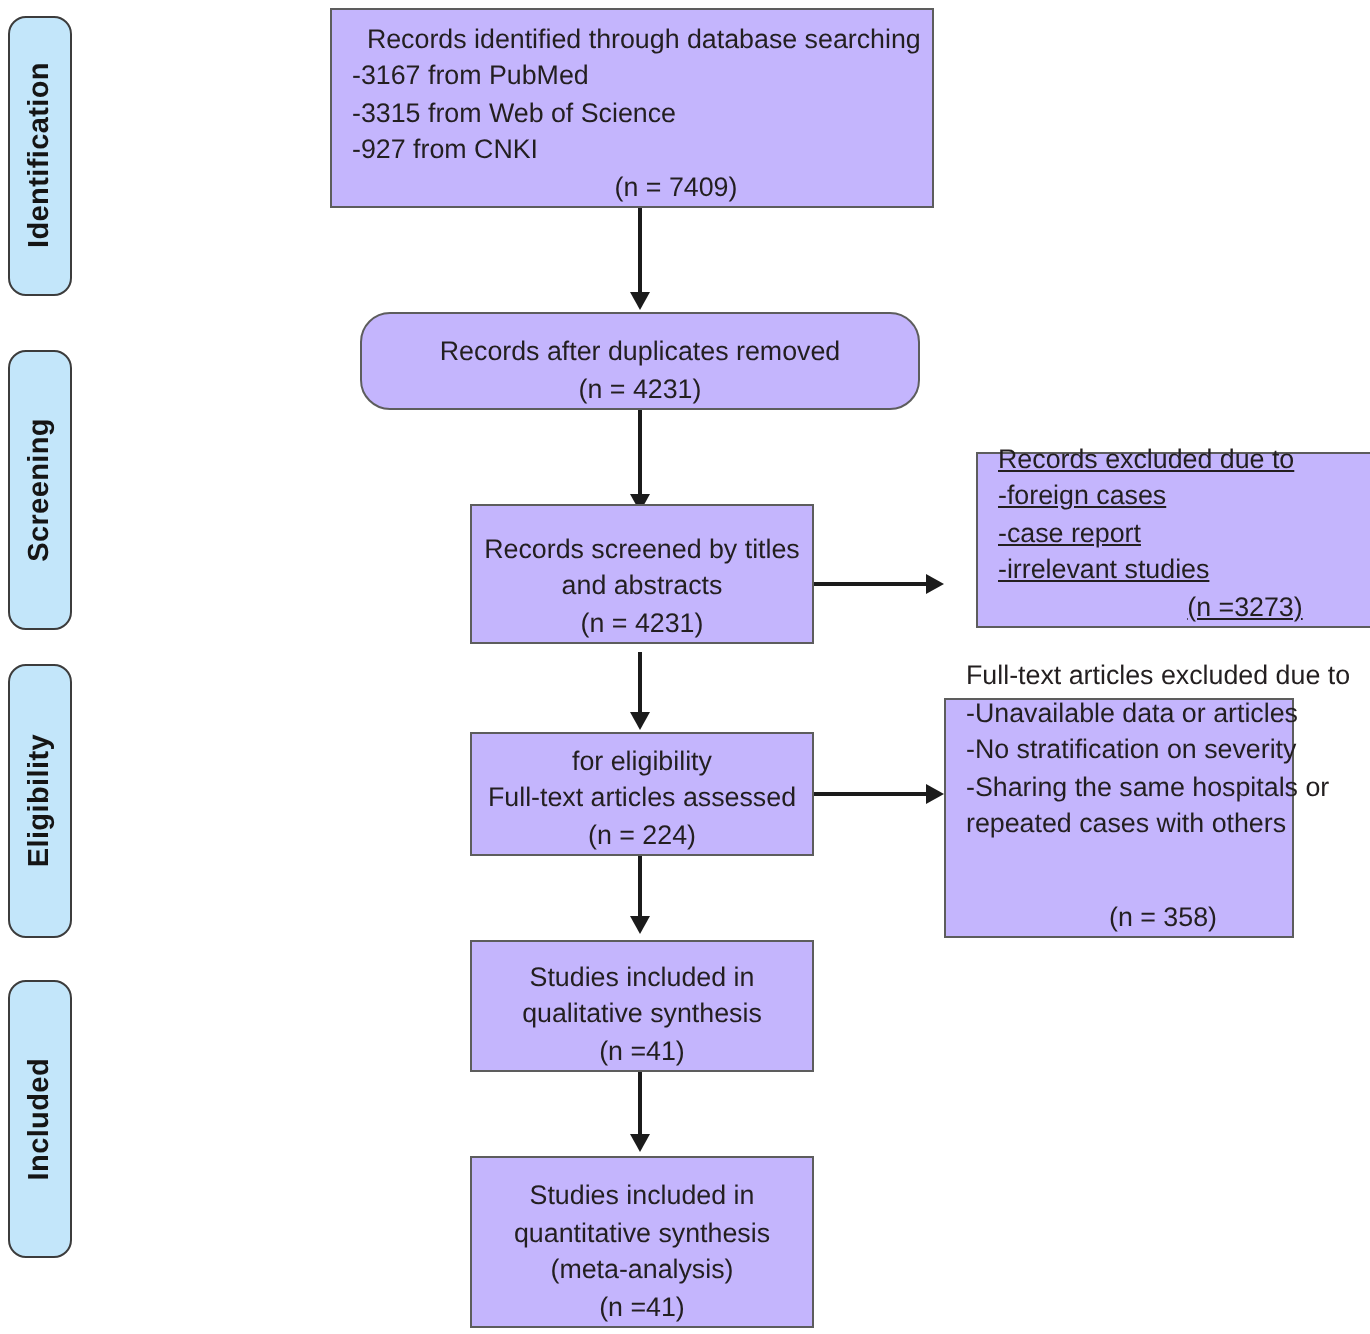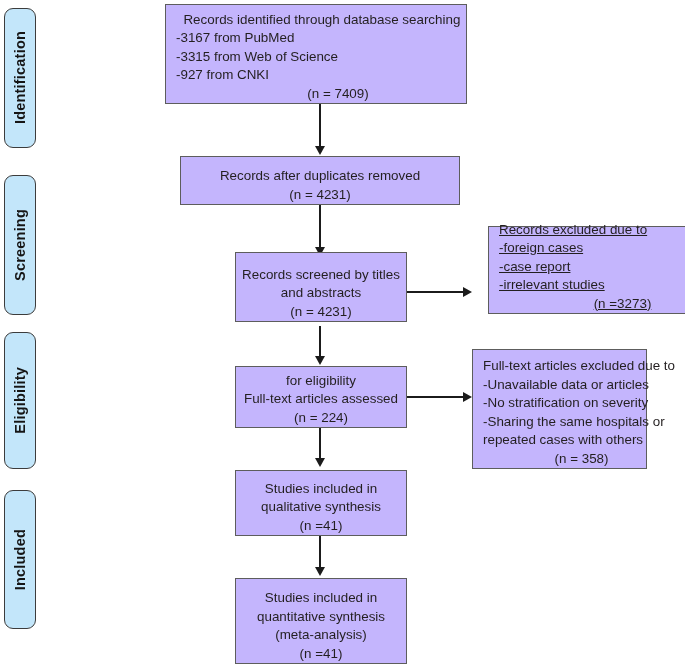--- a/index.html
+++ b/index.html
@@ -105,21 +105,21 @@
   <div class="line left">  Records identified through database searching</div>
   <div class="line left">-3167 from PubMed</div>
   <div class="line left">-3315 from Web of Science</div>
   <div class="line left">-927 from CNKI</div>
   <div class="line center" style="padding-left:40px;">(n = 7409)</div>
 </div>
 
 <div class="vline" style="left:319px; top:104px; height:44px;"></div>
 <div class="arrow-down" style="left:314.5px; top:146px;"></div>
 
-<div class="box pad-ctr" style="left:180px; top:156px; width:280px; height:49px;">
+<div class="box pad-ctr" style="left:180px; top:156px; width:280px; height:49px;border-radius:15px;">
   <div class="line center">Records after duplicates removed</div>
   <div class="line center">(n = 4231)</div>
 </div>
 
 <div class="vline" style="left:319px; top:205px; height:44px;"></div>
 <div class="arrow-down" style="left:314.5px; top:247px;"></div>
 
 <div class="box pad-ctr" style="left:235px; top:252px; width:172px; height:70px;">
   <div class="line center">Records screened by titles</div>
   <div class="line center">and abstracts</div>
@@ -148,21 +148,21 @@
 
 <div class="hline" style="left:407px; top:396px; width:58px;"></div>
 <div class="arrow-right" style="left:463px; top:391.5px;"></div>
 
 <div class="box pad-left" style="left:472px; top:349px; width:175px; height:120px;">
   <div class="line left">Full-text articles excluded due to</div>
   <div class="line left">-Unavailable data or articles</div>
   <div class="line left">-No stratification on severity</div>
   <div class="line left">-Sharing the same hospitals or</div>
   <div class="line left">repeated cases with others</div>
-  <div class="line center" style="padding-left:40px;">(n = 358)</div>
+  <div class="line center" style="padding-left:40px;margin-top:28px;">(n = 358)</div>
 </div>
 
 <div class="vline" style="left:319px; top:428px; height:32px;"></div>
 <div class="arrow-down" style="left:314.5px; top:458px;"></div>
 
 <div class="box pad-ctr" style="left:235px; top:470px; width:172px; height:66px;">
   <div class="line center">Studies included in</div>
   <div class="line center">qualitative synthesis</div>
   <div class="line center">(n =41)</div>
 </div>

